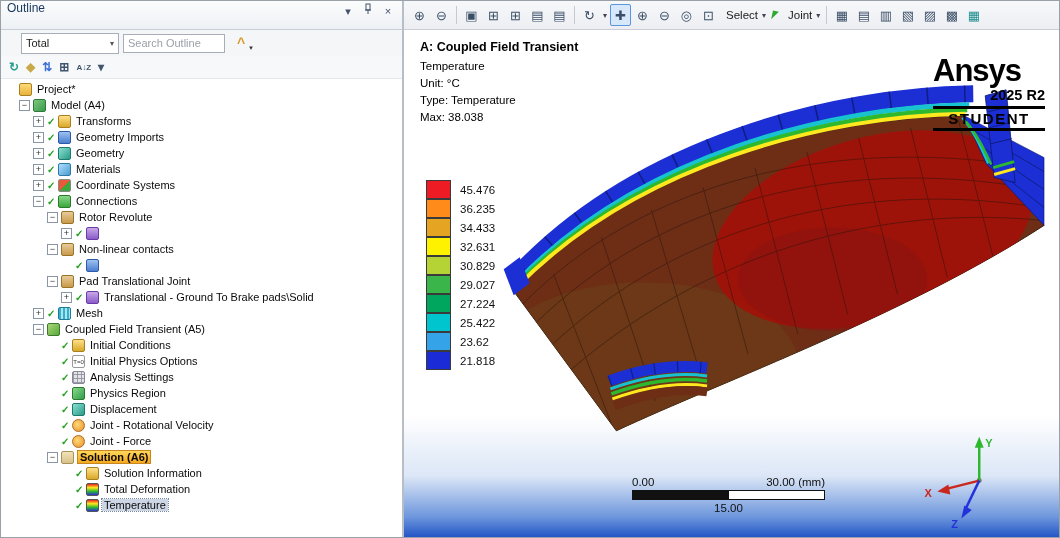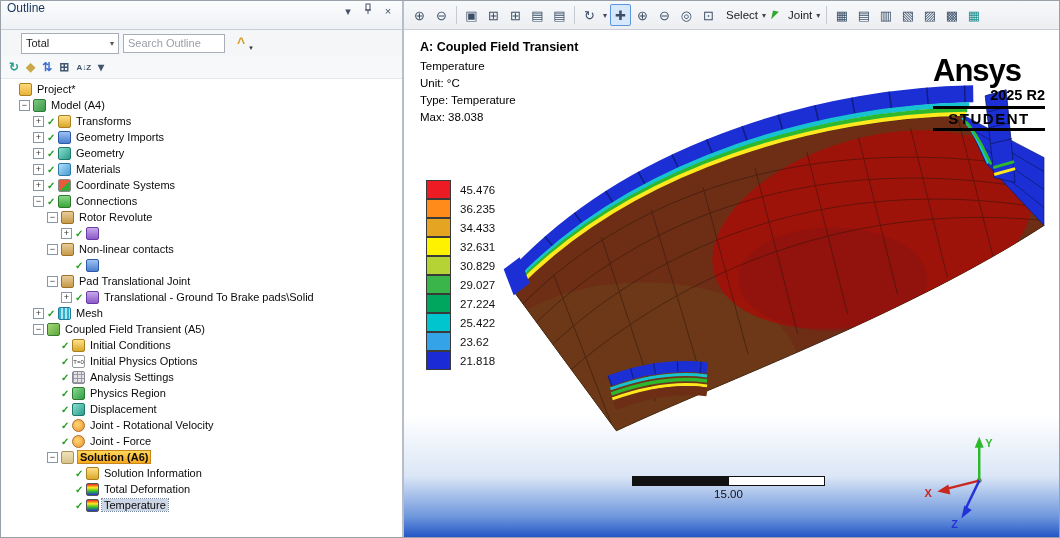--- a/index.html
+++ b/index.html
@@ -477,20 +477,24 @@
             <span class="legend-swatch" style="background: rgb(53, 163, 232);"></span>
             <span class="legend-value">23.62</span>
           </div>
           <div class="legend-row">
             <span class="legend-swatch" style="background: rgb(27, 44, 214);"></span>
             <span class="legend-value">21.818</span>
           </div>
         </div>
 
       <div class="scalebar">
+        <div class="sb-labels">
+          <span>0.00</span>
+          <span>30.00 (mm)</span>
+        </div>
         <div class="sb-bar">
           <div class="sb-black"></div>
           <div class="sb-white"></div>
         </div>
         <div class="sb-mid">15.00</div>
       </div>
 
     </div>
   </div>
 </div>

